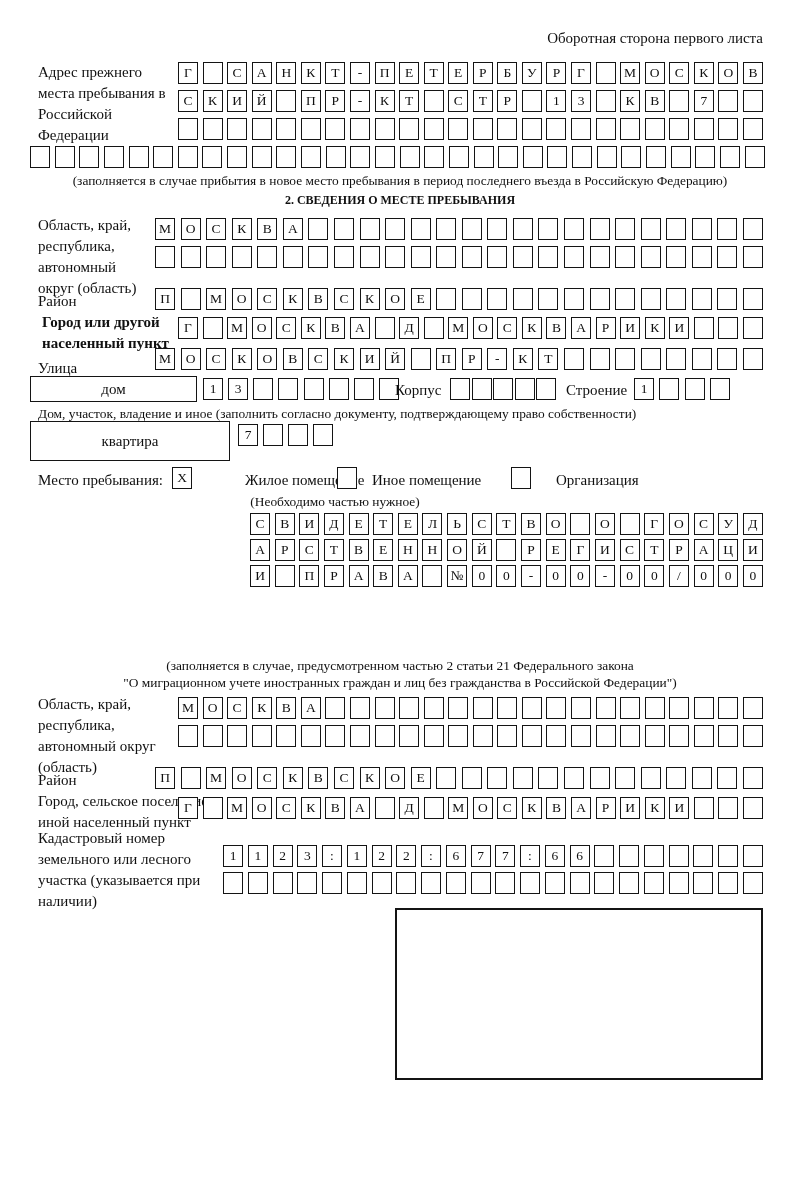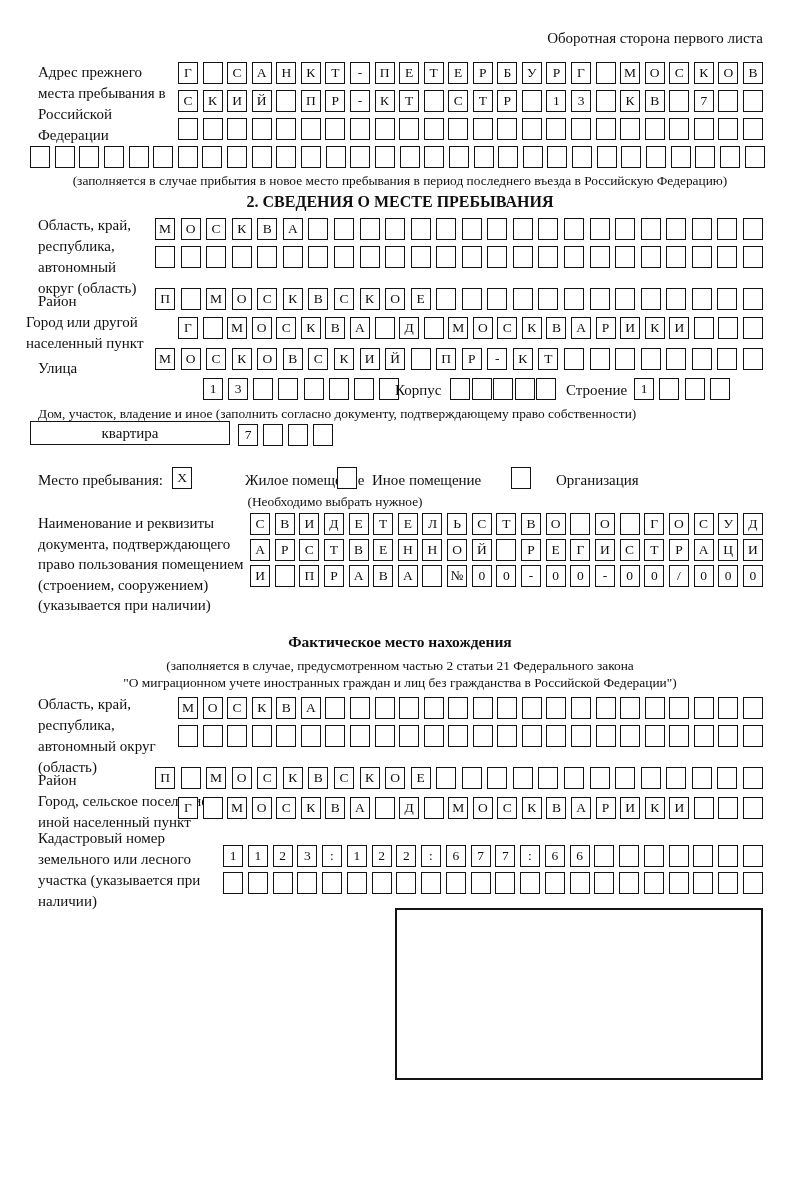--- a/index.html
+++ b/index.html
@@ -142,21 +142,21 @@
       <span class="cell"></span>
       <span class="cell"></span>
       <span class="cell"></span>
       <span class="cell"></span>
       <span class="cell"></span>
       <span class="cell"></span>
     </div>
 
   <div class="fullcenter small" style="top:172px;">(заполняется в случае прибытия в новое место пребывания в период последнего въезда в Российскую Федерацию)</div>
 
-  <div class="fullcenter bold" style="top:193px; font-size:16px;">2. СВЕДЕНИЯ О МЕСТЕ ПРЕБЫВАНИЯ</div>
+  <div class="fullcenter bold" style="top:193px; font-size:12px;">2. СВЕДЕНИЯ О МЕСТЕ ПРЕБЫВАНИЯ</div>
 
   <div class="label" style="left:38px; top:215px; width:114px;">Область, край, республика, автономный округ (область)</div>
   <div class="grid" style="left:155px; top:218px; width:608px;">
       <span class="cell">М</span>
       <span class="cell">О</span>
       <span class="cell">С</span>
       <span class="cell">К</span>
       <span class="cell">В</span>
       <span class="cell">А</span>
       <span class="cell"></span>
@@ -226,21 +226,21 @@
       <span class="cell"></span>
       <span class="cell"></span>
       <span class="cell"></span>
       <span class="cell"></span>
       <span class="cell"></span>
       <span class="cell"></span>
       <span class="cell"></span>
       <span class="cell"></span>
     </div>
 
-  <div class="label" style="left:26px; top:312px; width:158px;">Город или другой населенный пункт</div>
+  <div class="label" style="left:42px; top:312px; width:158px;font-weight:bold;">Город или другой населенный пункт</div>
   <div class="grid" style="left:178px; top:317px; width:585px;">
       <span class="cell">Г</span>
       <span class="cell"></span>
       <span class="cell">М</span>
       <span class="cell">О</span>
       <span class="cell">С</span>
       <span class="cell">К</span>
       <span class="cell">В</span>
       <span class="cell">А</span>
       <span class="cell"></span>
@@ -282,20 +282,21 @@
       <span class="cell"></span>
       <span class="cell"></span>
       <span class="cell"></span>
       <span class="cell"></span>
       <span class="cell"></span>
       <span class="cell"></span>
       <span class="cell"></span>
       <span class="cell"></span>
     </div>
 
+  <div class="widebox" style="left:30px; top:376px; width:167px; height:26px;">дом</div>
   <div class="grid" style="left:203px; top:378px; width:196px;">
       <span class="cell">1</span>
       <span class="cell">3</span>
       <span class="cell"></span>
       <span class="cell"></span>
       <span class="cell"></span>
       <span class="cell"></span>
       <span class="cell"></span>
       <span class="cell"></span>
     </div>
@@ -309,38 +310,37 @@
     </div>
   <div class="label" style="left:566px; top:380px;">Строение</div>
   <div class="grid" style="left:634px; top:378px; width:96px;">
       <span class="cell">1</span>
       <span class="cell"></span>
       <span class="cell"></span>
       <span class="cell"></span>
     </div>
   <div class="label small" style="left:38px; top:405px;">Дом, участок, владение и иное (заполнить согласно документу, подтверждающему право собственности)</div>
 
-  <div class="widebox" style="left:30px; top:421px; width:200px; height:24px;">квартира</div>
+  <div class="widebox" style="left:30px; top:421px; width:200px; height:40px;">квартира</div>
   <div class="grid" style="left:238px; top:424px; width:95px;">
       <span class="cell">7</span>
       <span class="cell"></span>
       <span class="cell"></span>
       <span class="cell"></span>
     </div>
 
   <div class="label" style="left:38px; top:470px;">Место пребывания:</div>
   <span class="cell abs" style="left:172px; top:467px;">X</span>
   <div class="label" style="left:201px; top:470px;margin-left:44px;">Жилое помещение</div>
   <span class="cell abs" style="left:337px; top:467px;"></span>
   <div class="label" style="left:372px; top:470px;">Иное помещение</div>
   <span class="cell abs" style="left:511px; top:467px;"></span>
   <div class="label" style="left:556px; top:470px;">Организация</div>
-  <div class="label small center" style="left:180px; top:493px; width:310px;">(Необходимо выбрать нужное)</div>
-
-  <div class="label" style="left:38px; top:513px; width:210px; line-height:20.5px;">Наименование и реквизиты документа, подтверждающего право пользования помещением (строением, сооружением) (указывается при наличии)</div>
+  <div class="label small center" style="left:180px; top:493px; width:310px;">(Необходимо частью нужное)</div>
+
   <div class="grid" style="left:250px; top:513px; width:513px;">
       <span class="cell">С</span>
       <span class="cell">В</span>
       <span class="cell">И</span>
       <span class="cell">Д</span>
       <span class="cell">Е</span>
       <span class="cell">Т</span>
       <span class="cell">Е</span>
       <span class="cell">Л</span>
       <span class="cell">Ь</span>
@@ -397,21 +397,20 @@
       <span class="cell">0</span>
       <span class="cell">-</span>
       <span class="cell">0</span>
       <span class="cell">0</span>
       <span class="cell">/</span>
       <span class="cell">0</span>
       <span class="cell">0</span>
       <span class="cell">0</span>
     </div>
 
-  <div class="fullcenter bold" style="top:633px; font-size:15.5px;">Фактическое место нахождения</div>
   <div class="fullcenter small" style="top:657px;">(заполняется в случае, предусмотренном частью 2 статьи 21 Федерального закона</div>
   <div class="fullcenter small" style="top:674px;">"О миграционном учете иностранных граждан и лиц без гражданства в Российской Федерации")</div>
 
   <div class="label" style="left:38px; top:694px; width:136px;">Область, край, республика, автономный округ (область)</div>
   <div class="grid" style="left:178px; top:697px; width:585px;">
       <span class="cell">М</span>
       <span class="cell">О</span>
       <span class="cell">С</span>
       <span class="cell">К</span>
       <span class="cell">В</span>

